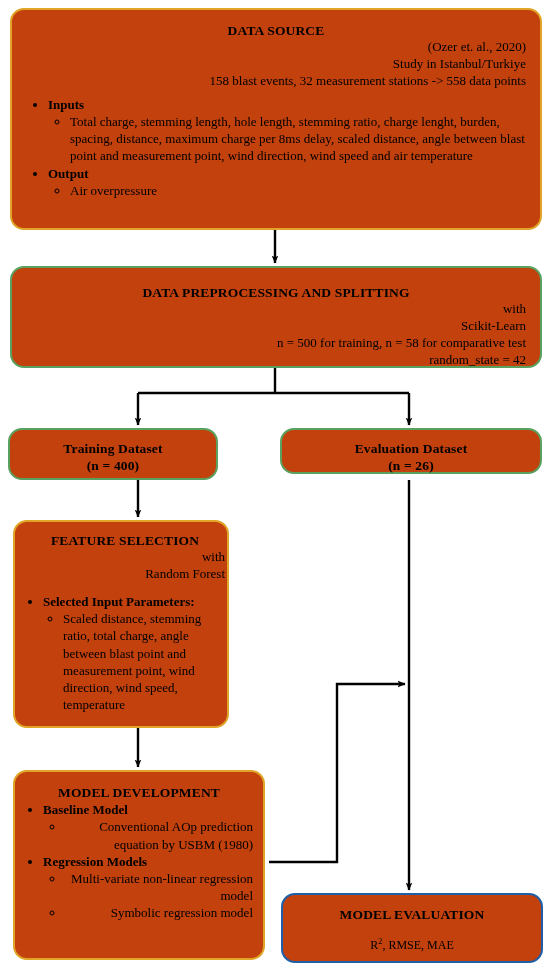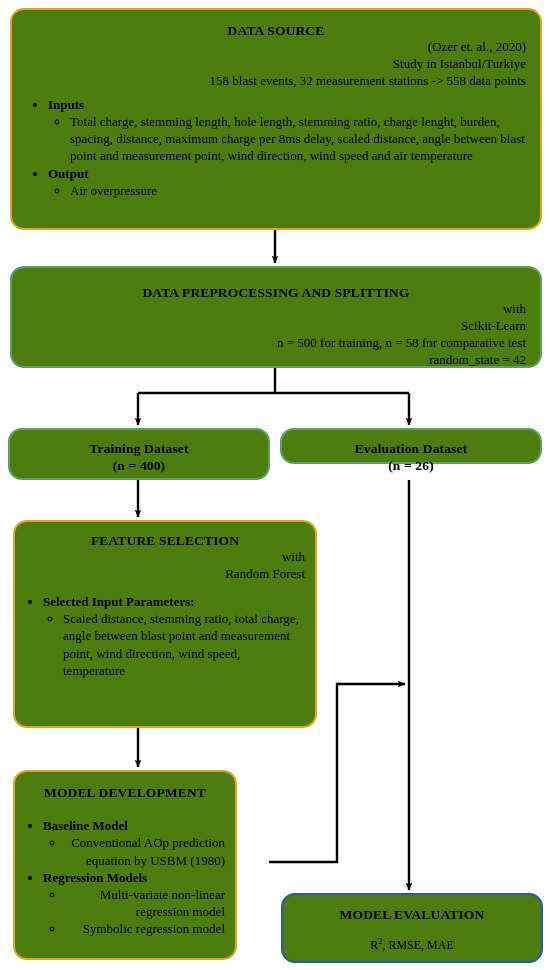--- a/index.html
+++ b/index.html
@@ -19,21 +19,21 @@
   #canvas {
     position: absolute;
     left: 0; top: 0;
     width: 550px;
     height: 970px;
   }
 
   .box {
     position: absolute;
     box-sizing: border-box;
-    background: #4d7c0f;
+    background: #c2410c;
     border-width: 2px;
     border-style: solid;
     border-radius: 14px;
   }
   .box.orange  { border-color: #E0A526; }
   .box.green   { border-color: #5AA05E; }
   .box.blue    { border-color: #1F5FA9; }
 
   .title {
     text-align: center;
@@ -67,29 +67,29 @@
   }
   ul.lvl2 > li {
     font-weight: normal;
     line-height: 1.32;
   }
   .plainli > li { font-weight: normal; }
 
   
   #box-data-source   { left: 10px;  top: 8px;   width: 532px; height: 222px; padding: 12px 14px 0 14px; }
   #box-preprocess    { left: 10px;  top: 266px; width: 532px; height: 102px; padding: 16px 14px 0 14px; }
-  #box-training      { left: 8px;   top: 428px; width: 262px; height: 52px;  padding: 10px 8px 0 8px; }
-  #box-evaluation    { left: 280px; top: 428px; width: 262px; height: 36px;  padding: 10px 8px 0 8px; }
-  #box-feature       { left: 13px;  top: 520px; width: 304px; height: 208px; padding: 10px 10px 0 10px; }
-  #box-modeldev      { left: 13px;  top: 770px; width: 224px; height: 190px; padding: 12px 10px 0 10px; }
+  #box-training      { left: 8px;   top: 428px; width: 210px; height: 52px;  padding: 10px 8px 0 8px; }
+  #box-evaluation    { left: 280px; top: 428px; width: 262px; height: 46px;  padding: 10px 8px 0 8px; }
+  #box-feature       { left: 13px;  top: 520px; width: 216px; height: 208px; padding: 10px 2px 0 10px; }
+  #box-modeldev      { left: 13px;  top: 770px; width: 252px; height: 190px; padding: 12px 10px 0 10px; }
   #box-modeleval     { left: 281px; top: 893px; width: 262px; height: 70px;  padding: 11px 10px 0 10px; }
 
   #box-feature ul.lvl1  { padding-left: 18px; margin-top: 10px; }
   #box-feature ul.lvl2  { padding-left: 20px; }
-  #box-modeldev ul.lvl1 { padding-left: 18px; margin-top: 16px; }
+  #box-modeldev ul.lvl1 { padding-left: 18px; margin-top: 0; }
   #box-modeldev ul.lvl2 { padding-left: 22px; text-align: right; }
 
   .eval-metrics {
     text-align: center;
     font-size: 12px;
     margin-top: 14px;
   }
   sup { font-size: 0.68em; vertical-align: super; }
 
   svg#connectors {

